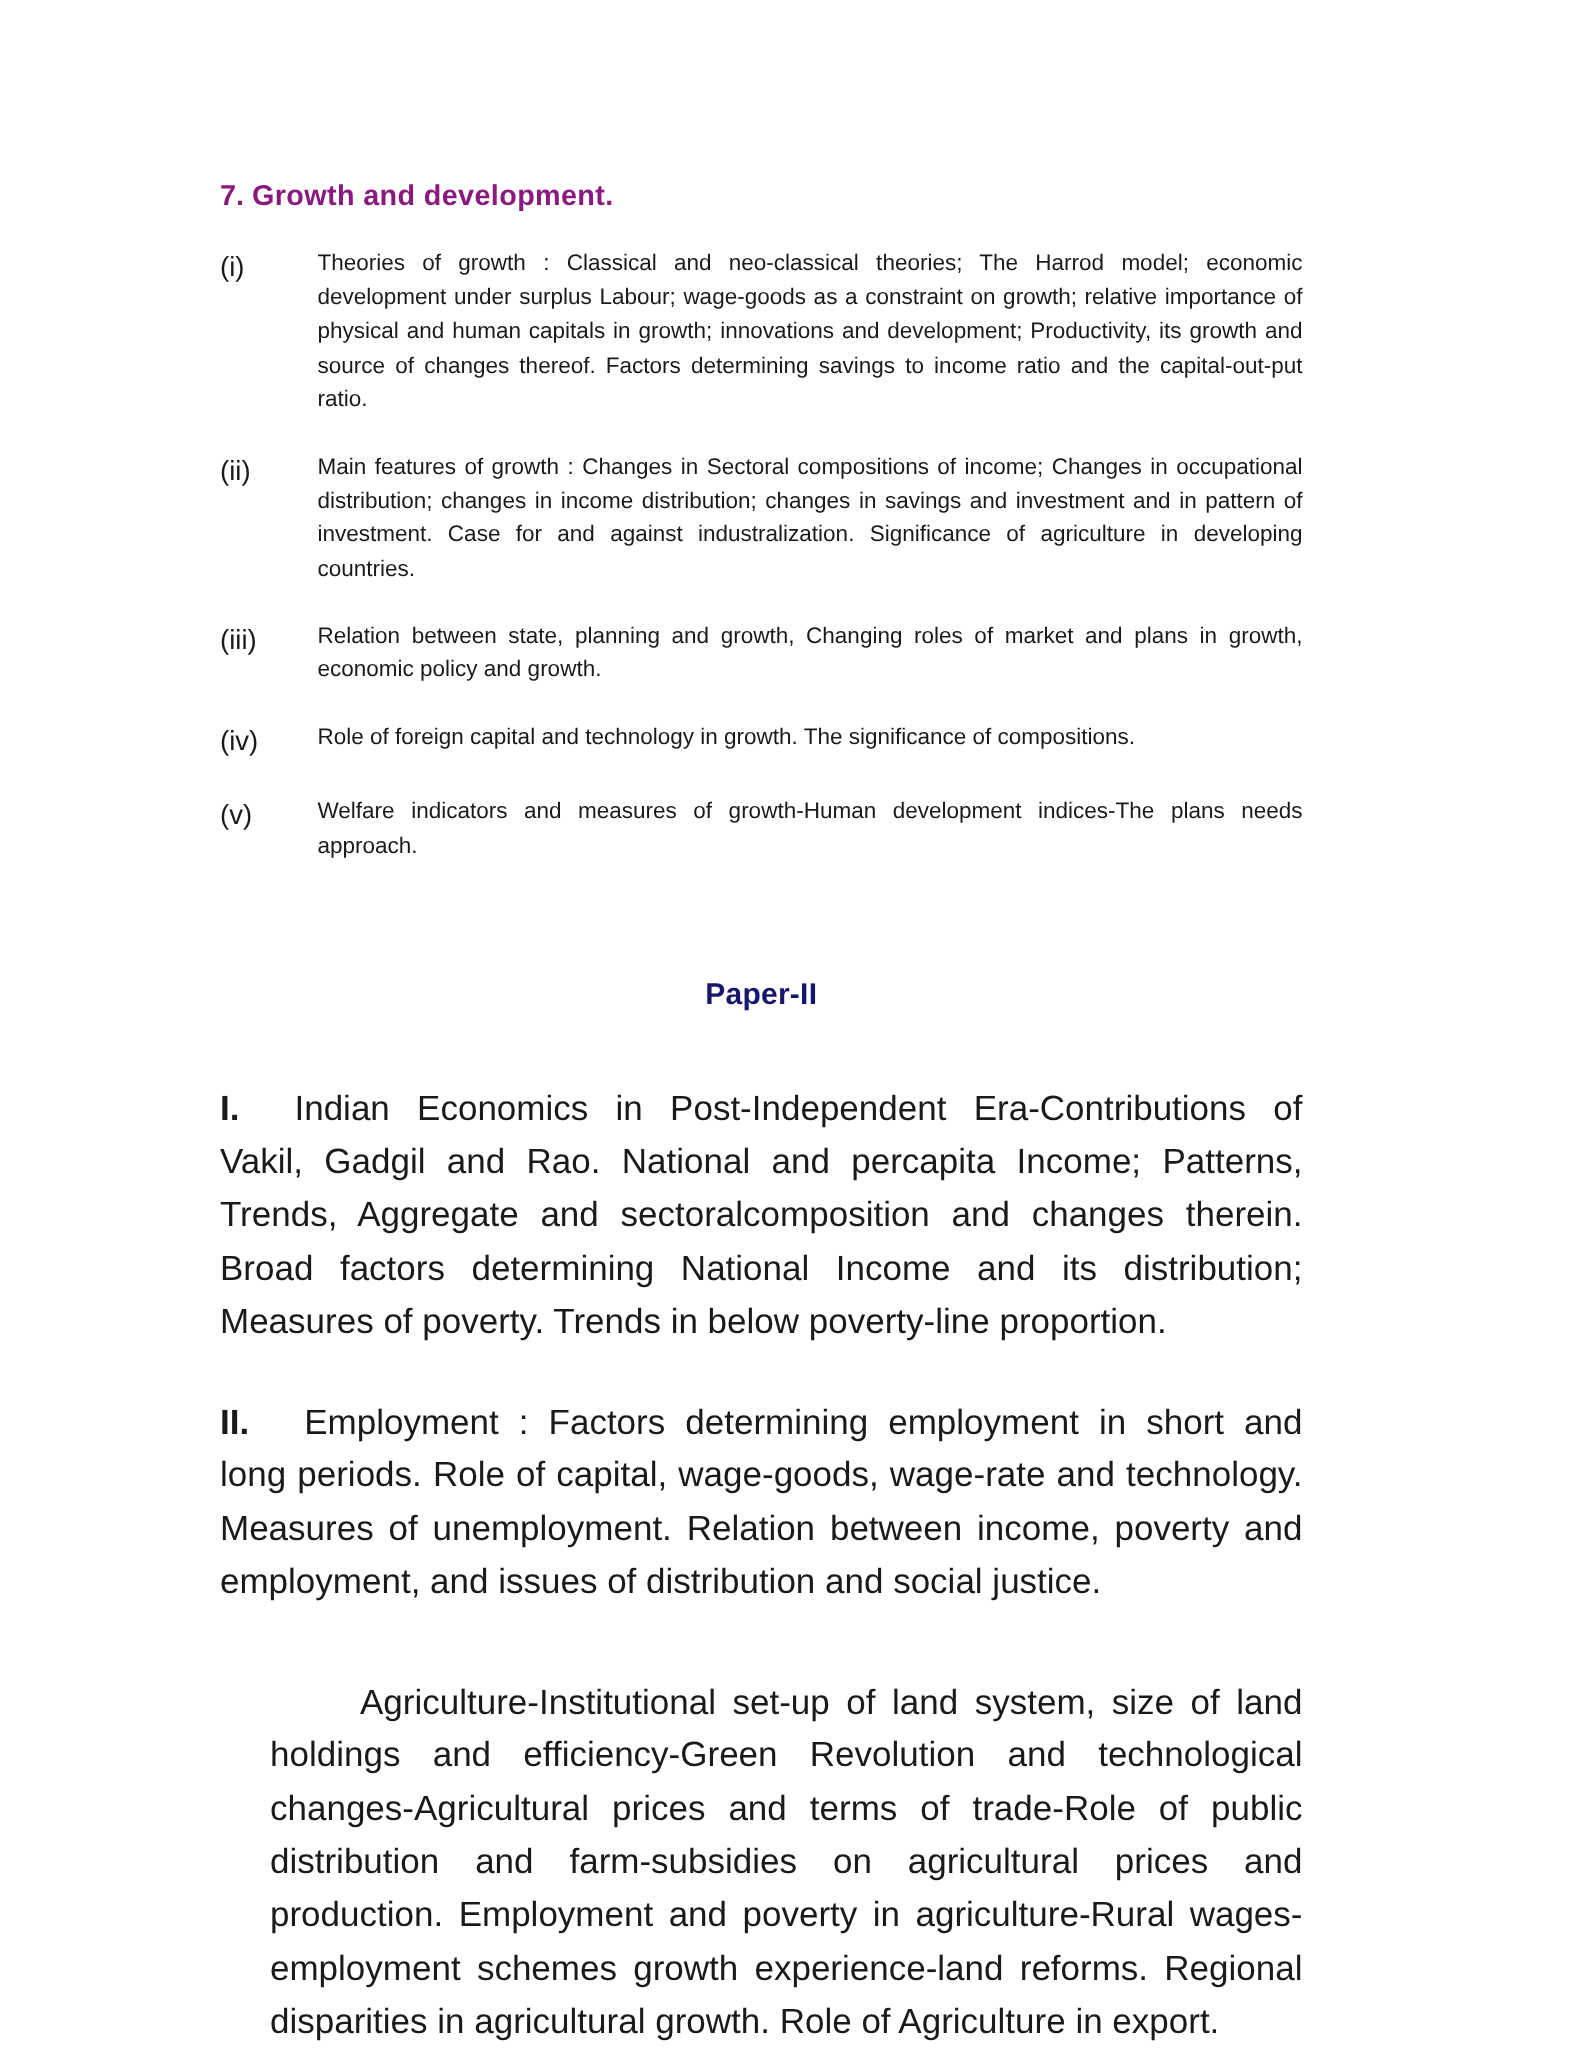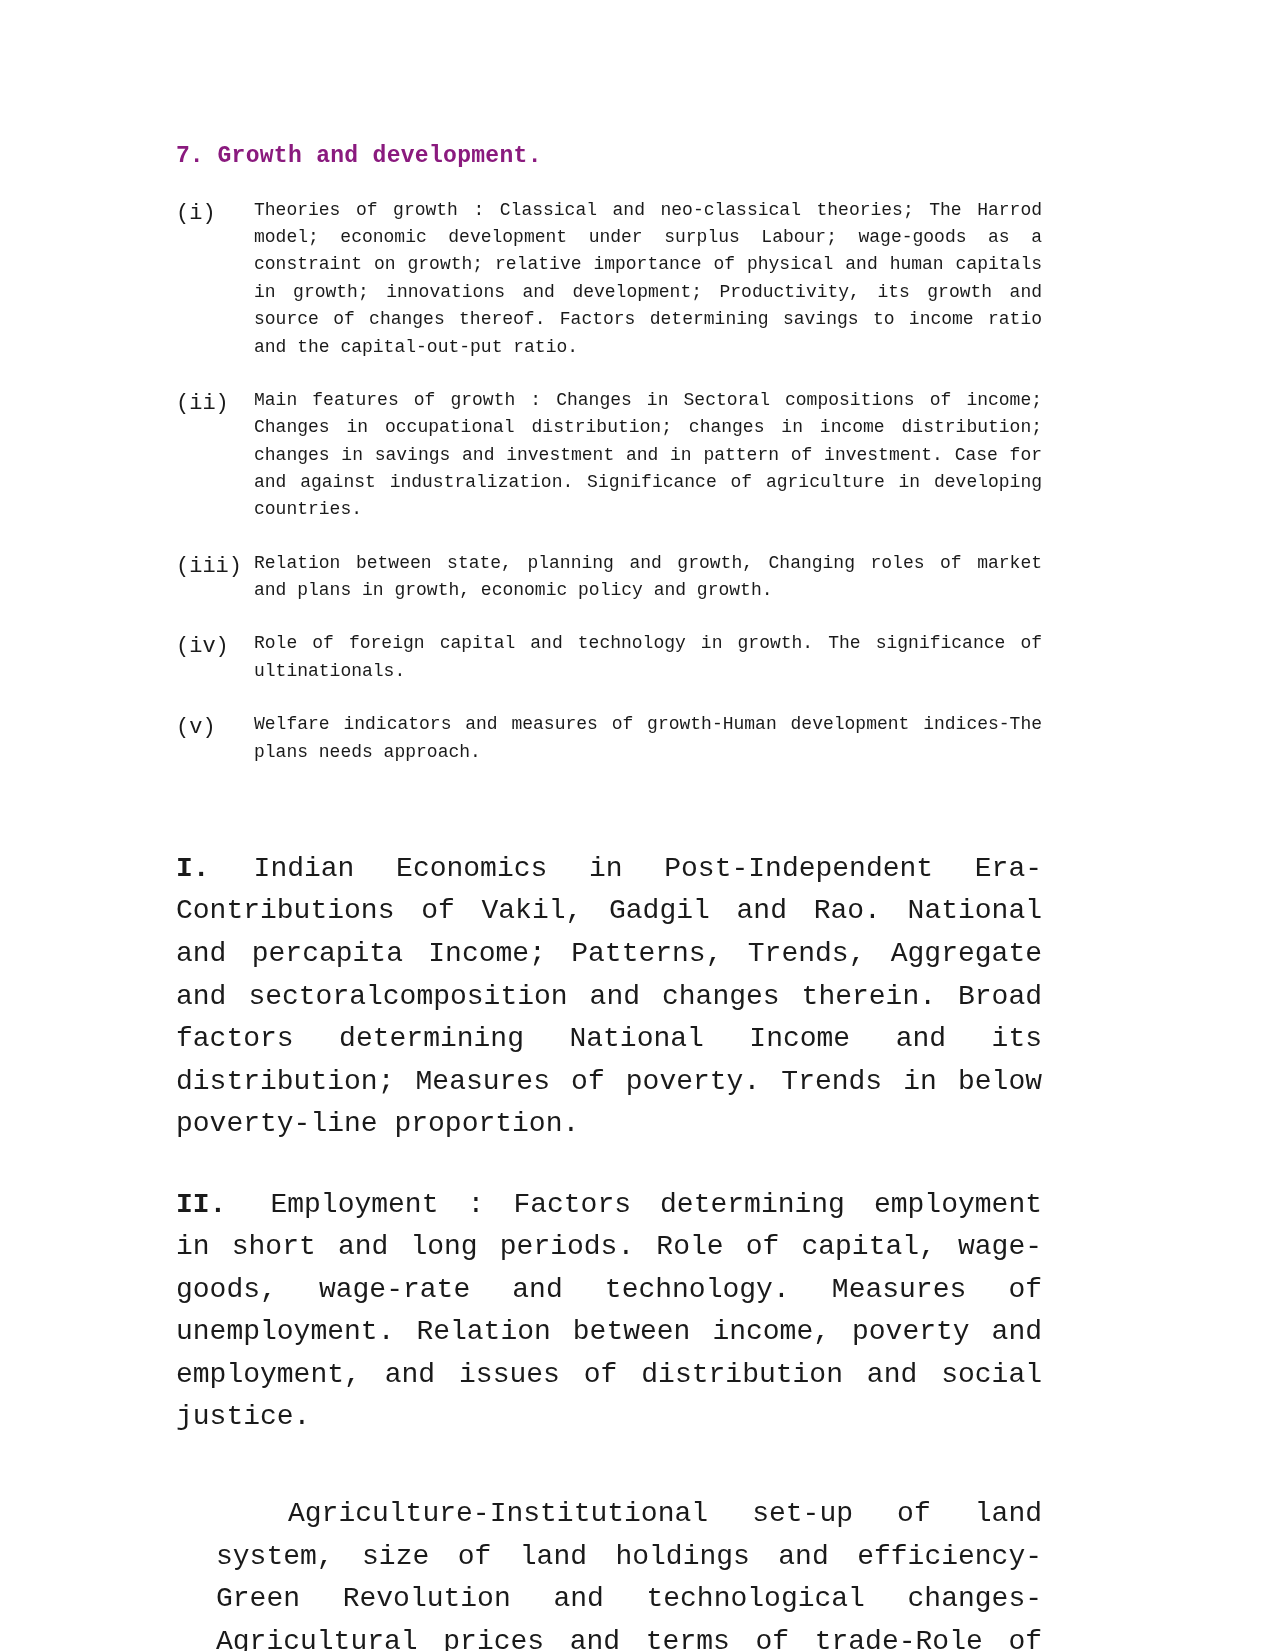--- a/index.html
+++ b/index.html
@@ -8,21 +8,21 @@
     padding: 0;
     background: #ffffff;
   }
   .page {
     position: relative;
     width: 1275px;
     height: 1651px;
     margin: 0 auto;
     background: #ffffff;
     box-sizing: border-box;
-    font-family: Liberation Mono, monospace;
+    font-family: Liberation Sans, sans-serif;
     color: #1a1a1a;
   }
   .content {
     position: absolute;
     left: 176px;
     top: 142px;
     width: 866px;
   }
 
   
@@ -119,29 +119,30 @@
       <div class="item-body">Main features of growth : Changes in Sectoral compositions of income; Changes in occupational distribution; changes in income distribution; changes in savings and investment and in pattern of investment. Case for and against industralization. Significance of agriculture in developing countries.</div>
     </div>
 
     <div class="item">
       <div class="item-marker">(iii)</div>
       <div class="item-body">Relation between state, planning and growth, Changing roles of market and plans in growth, economic policy and growth.</div>
     </div>
 
     <div class="item">
       <div class="item-marker">(iv)</div>
-      <div class="item-body"> Role of foreign capital and technology in growth. The significance of ultinationals.</div>
+      <div class="item-body"> Role of foreign capital and technology in growth. The significance of compositions.</div>
     </div>
 
     <div class="item">
       <div class="item-marker">(v)</div>
       <div class="item-body">Welfare indicators and measures of growth-Human development indices-The plans needs approach.</div>
     </div>
 
 
+    <h3 class="paper-heading">Paper-II</h3>
 
     <div class="spacer-lg"></div>
 
     <p class="para">
       <span class="lead">I.</span><span class="gap"></span><span>Indian Economics in Post-Independent Era-Contributions of Vakil, Gadgil and Rao. National and percapita Income; Patterns, Trends, Aggregate and sectoralcomposition and changes therein. Broad factors determining National Income and its distribution; Measures of poverty. Trends in below poverty-line proportion.</span>
     </p>
 
     <div class="spacer-sm"></div>
 
     <p class="para">

